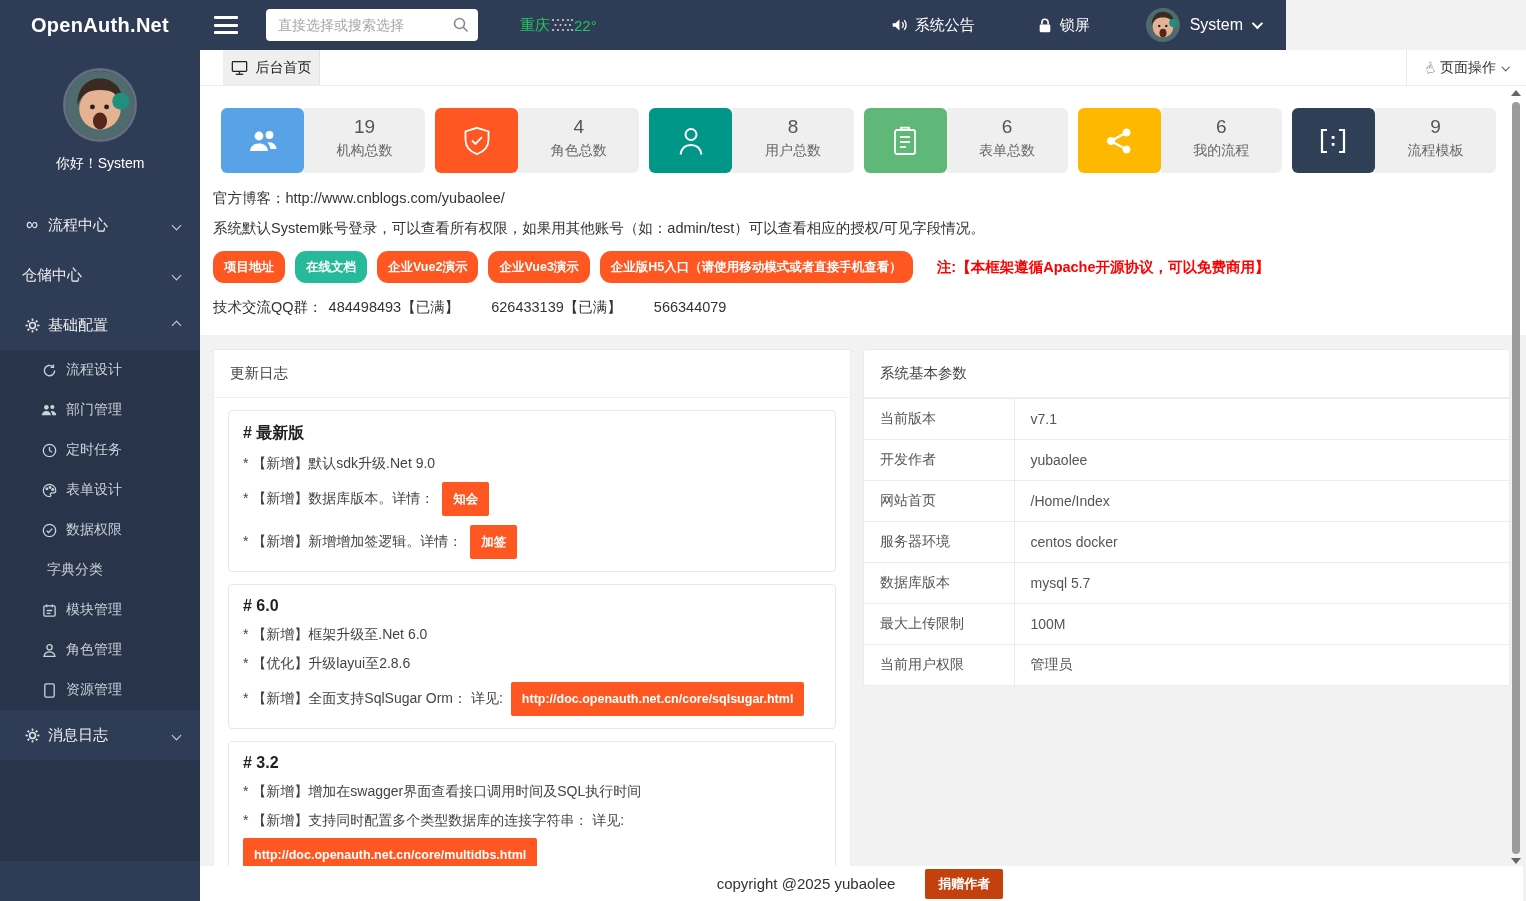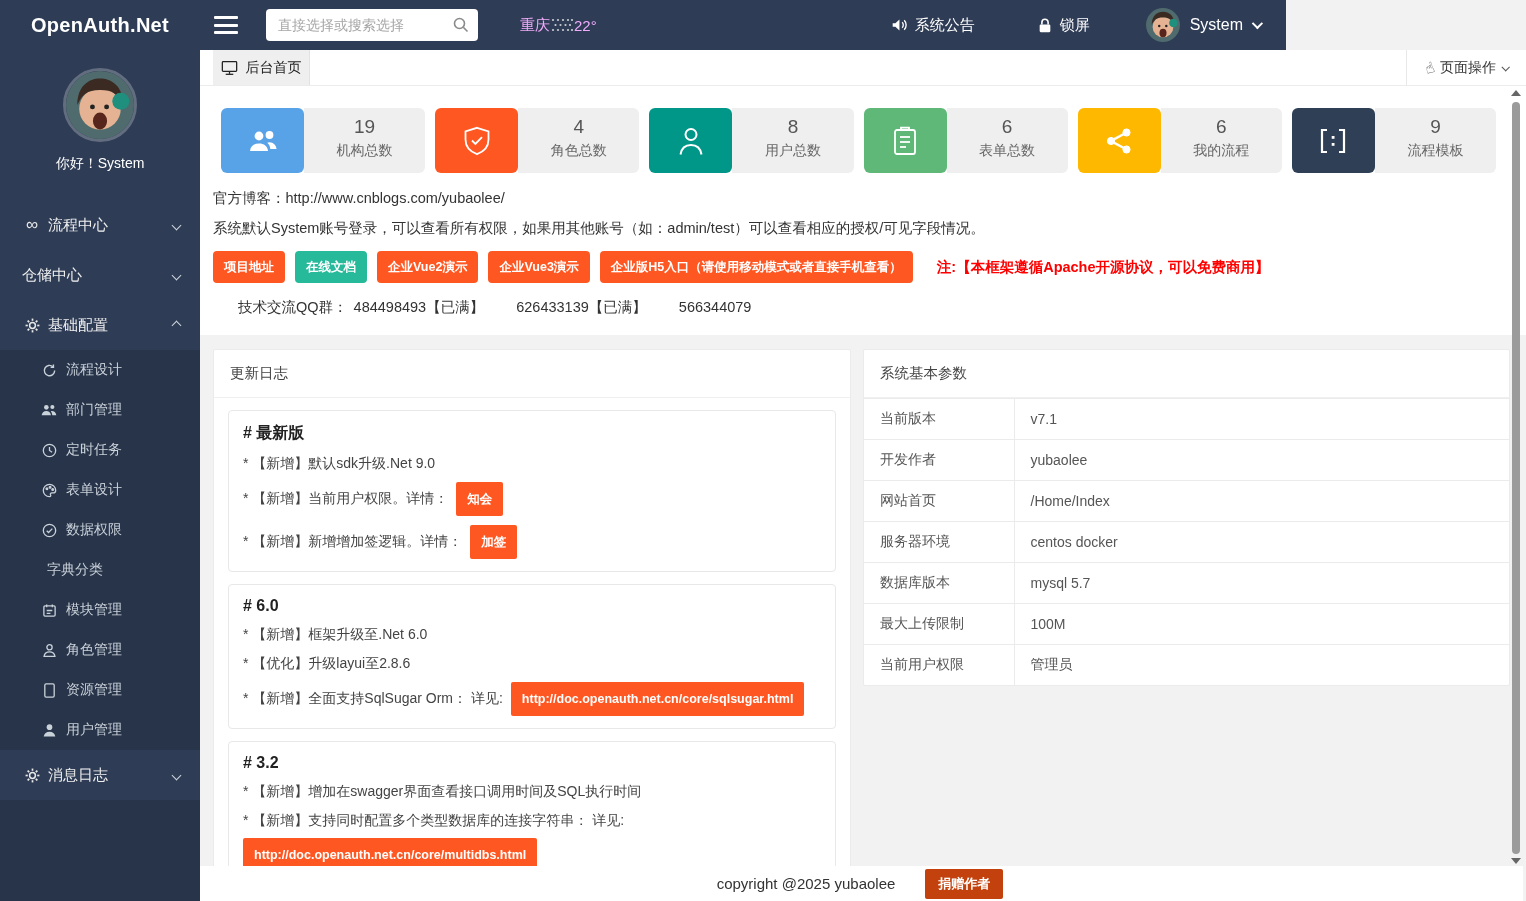--- a/index.html
+++ b/index.html
@@ -8,21 +8,21 @@
 
   
   .topbar { position:absolute; left:0; top:0; width:1286px; height:50px; background:#2e3c55; display:flex; align-items:center; z-index:30; }
   .logo { width:200px; text-align:center; color:#fff; font-size:20px; font-weight:bold; letter-spacing:.3px; }
   .hamburger { width:24px; height:18px; margin-left:14px; cursor:pointer; display:flex; flex-direction:column; justify-content:space-between; }
   .hamburger i { display:block; height:3px; background:#fff; border-radius:1px; }
   .searchbox { position:relative; margin-left:28px; }
   .searchbox input { width:212px; height:32px; border:none; border-radius:4px; background:#fff; padding:0 32px 0 12px; font-size:14px; color:#333; outline:none; font-family:inherit; }
   .searchbox input::placeholder { color:#a6a6a6; }
   .searchbox svg { position:absolute; right:8px; top:7px; }
-  .weather { display:flex; align-items:center; color:#f0abfc; margin-left:42px; font-size:15px; }
+  .weather { display:flex; align-items:center; color:#22c55e; margin-left:42px; font-size:15px; }
   .tb-spacer { flex:1; }
   .tb-item { display:flex; align-items:center; gap:7px; color:#fff; font-size:15px; cursor:pointer; }
   .tb-announce { margin-right:62px; }
   .tb-lock { margin-right:56px; }
   .avatar-sm { width:34px; height:34px; border-radius:50%; overflow:hidden; margin-right:10px; flex:none; }
   .username { display:flex; align-items:center; gap:9px; color:#fff; font-size:16px; margin-right:26px; cursor:pointer; }
   .chev { width:8px; height:8px; border-right:2px solid #fff; border-bottom:2px solid #fff; transform:rotate(45deg) translateY(-2px); display:inline-block; }
 
   
   .sidebar { position:absolute; left:0; top:50px; width:200px; height:851px; background:#2e3c55; z-index:20; }
@@ -34,45 +34,45 @@
   .menu-item .mchev { margin-left:auto; width:7px; height:7px; border-right:1.6px solid #cfd6de; border-bottom:1.6px solid #cfd6de; transform:rotate(45deg); }
   .menu-item .mchev.up { transform:rotate(-135deg); }
   .submenu { background:rgba(0,0,0,.13); }
   .submenu-item { height:40px; display:flex; align-items:center; padding-left:40px; color:#c9d1d9; font-size:14px; cursor:pointer; }
   .submenu-item .si-icon { width:18px; display:inline-flex; justify-content:center; margin-right:8px; color:#c9d1d9; }
   .submenu-item.noicon { padding-left:47px; }
   .sidebar-fill { height:101px; background:rgba(0,0,0,.12); }
 
   
   .tabbar { position:absolute; left:200px; top:50px; width:1326px; height:36px; background:#fff; border-bottom:1px solid #ececec; display:flex; align-items:stretch; z-index:10; }
-  .tab { margin-left:13px; width:97px; background:#efefef; border-right:1px solid #e2e2e2; display:flex; align-items:center; justify-content:center; gap:8px; font-size:14px; color:#222; cursor:pointer; }
+  .tab { margin-left:23px; width:97px; background:#efefef; border-right:1px solid #e2e2e2; display:flex; align-items:center; justify-content:center; gap:8px; font-size:14px; color:#222; cursor:pointer; }
   .page-actions { margin-left:auto; width:120px; border-left:1px solid #e8e8e8; display:flex; align-items:center; justify-content:center; gap:6px; font-size:14px; color:#333; cursor:pointer; }
   .page-actions .pchev { width:6px; height:6px; border-right:1.5px solid #555; border-bottom:1.5px solid #555; transform:rotate(45deg) translateY(-1px); }
   .hand-glyph { font-size:15px; line-height:1; transform:rotate(-18deg); }
 
   
   .main { position:absolute; left:200px; top:86px; width:1326px; height:780px; background:#f2f2f2; overflow:hidden; }
   .top-section { background:#fff; padding:22px 30px 18px 13px; }
 
   .cards { display:flex; gap:10px;padding-left:8px; }
   .card { flex:1; height:65px; display:flex; cursor:pointer; }
   .card-icon { width:83px; border-radius:6px; display:flex; align-items:center; justify-content:center; flex:none; }
   .card-body { flex:1; background:#efefef; border-radius:0 6px 6px 0; text-align:center; padding-top:8px; }
   .card-value { font-size:19px; color:#555; }
   .card-label { font-size:14px; color:#666; margin-top:4px; }
   .c-blue { background:#58a3e8; } .c-red { background:#ff5722; } .c-teal { background:#009688; }
   .c-green { background:#5fb878; } .c-yellow { background:#ffb800; } .c-navy { background:#2f4056; }
 
   .blog-line { margin-top:16px; font-size:14.5px; color:#333; }
   .desc-line { margin-top:11px; font-size:14.5px; color:#333; }
   .btn-row { margin-top:13px; display:flex; align-items:center; gap:10px; }
-  .obtn { display:inline-flex; align-items:center; height:27px; padding:16px 11px; border-radius:4px; background:#ff5722; color:#fff; font-size:12.5px; font-weight:bold; cursor:pointer; white-space:nowrap; }
+  .obtn { display:inline-flex; align-items:center; height:27px; padding:16px 11px; border-radius:11px; background:#ff5722; color:#fff; font-size:12.5px; font-weight:bold; cursor:pointer; white-space:nowrap; }
   .obtn.teal { background:#26b99a; }
   .license-note { color:#ff0000; font-weight:bold; font-size:14.5px; margin-left:14px; }
-  .qq-line { margin-top:15px; font-size:14.5px; color:#333;margin-left:25px; }
+  .qq-line { margin-top:15px; font-size:14.5px; color:#333; }
   .qq-line span { margin-right:28px; }
 
   .panels { display:flex; gap:12px; padding:14px 16px 0 13px; align-items:flex-start; }
   .panel { background:#fff; border:1px solid #ebebeb; border-radius:2px; }
   .panel-hd { padding:14px 16px; font-size:14.5px; color:#444; border-bottom:1px solid #f0f0f0; }
   .panel-log { width:638px; height:545px; overflow:hidden; }
   .panel-params { flex:1; }
 
   .log-box { border:1px solid #e8e8e8; border-radius:4px; margin:12px 14px; padding:8px 14px 12px; }
   .log-h { font-size:16px; font-weight:bold; color:#222; margin:4px 0 2px; }
@@ -284,29 +284,20 @@
         <span>角色管理</span>
       </div>
       <div class="submenu-item">
         <span class="si-icon">
             <svg width="13" height="15" viewBox="0 0 12 16" fill="none" stroke="currentColor" stroke-width="1.4">
               <rect x="1" y="1" width="10" height="14" rx="1.4"></rect>
             </svg>
           </span>
         <span>资源管理</span>
       </div>
-      <div class="submenu-item">
-        <span class="si-icon">
-            <svg width="15" height="15" viewBox="0 0 16 16" fill="currentColor">
-              <circle cx="8" cy="4.4" r="3"></circle>
-              <path d="M1.8 14.5c.5-3.4 3-5.2 6.2-5.2s5.7 1.8 6.2 5.2z"></path>
-            </svg>
-          </span>
-        <span>用户管理</span>
-      </div>
     </div>
 
     <div class="menu-item">
       <span class="mi-icon">
         <svg width="15" height="15" viewBox="0 0 16 16" fill="none" stroke="currentColor">
             <circle cx="8" cy="8" r="3.1" stroke-width="1.6"></circle>
             <g stroke-width="1.8">
               <line x1="8" y1="0.6" x2="8" y2="3"></line>
               <line x1="8" y1="13" x2="8" y2="15.4"></line>
               <line x1="0.6" y1="8" x2="3" y2="8"></line>
@@ -449,21 +440,21 @@
   </div>
 
   <div class="panels">
 
     <div class="panel panel-log">
       <div class="panel-hd">更新日志</div>
 
       <div class="log-box">
         <div class="log-h"># 最新版</div>
         <div class="log-item"><span>* 【新增】默认sdk升级.Net 9.0</span></div>
-        <div class="log-item"><span>* 【新增】当前用户权限。详情：</span><span class="log-btn">知会</span></div>
+        <div class="log-item"><span>* 【新增】数据库版本。详情：</span><span class="log-btn">知会</span></div>
         <div class="log-item"><span>* 【新增】新增增加签逻辑。详情：</span><span class="log-btn">加签</span></div>
       </div>
 
       <div class="log-box">
         <div class="log-h"># 6.0</div>
         <div class="log-item"><span>* 【新增】框架升级至.Net 6.0</span></div>
         <div class="log-item"><span>* 【优化】升级layui至2.8.6</span></div>
         <div class="log-item"><span>* 【新增】全面支持SqlSugar Orm： 详见:</span><span class="log-btn">http://doc.openauth.net.cn/core/sqlsugar.html</span></div>
       </div>
 

